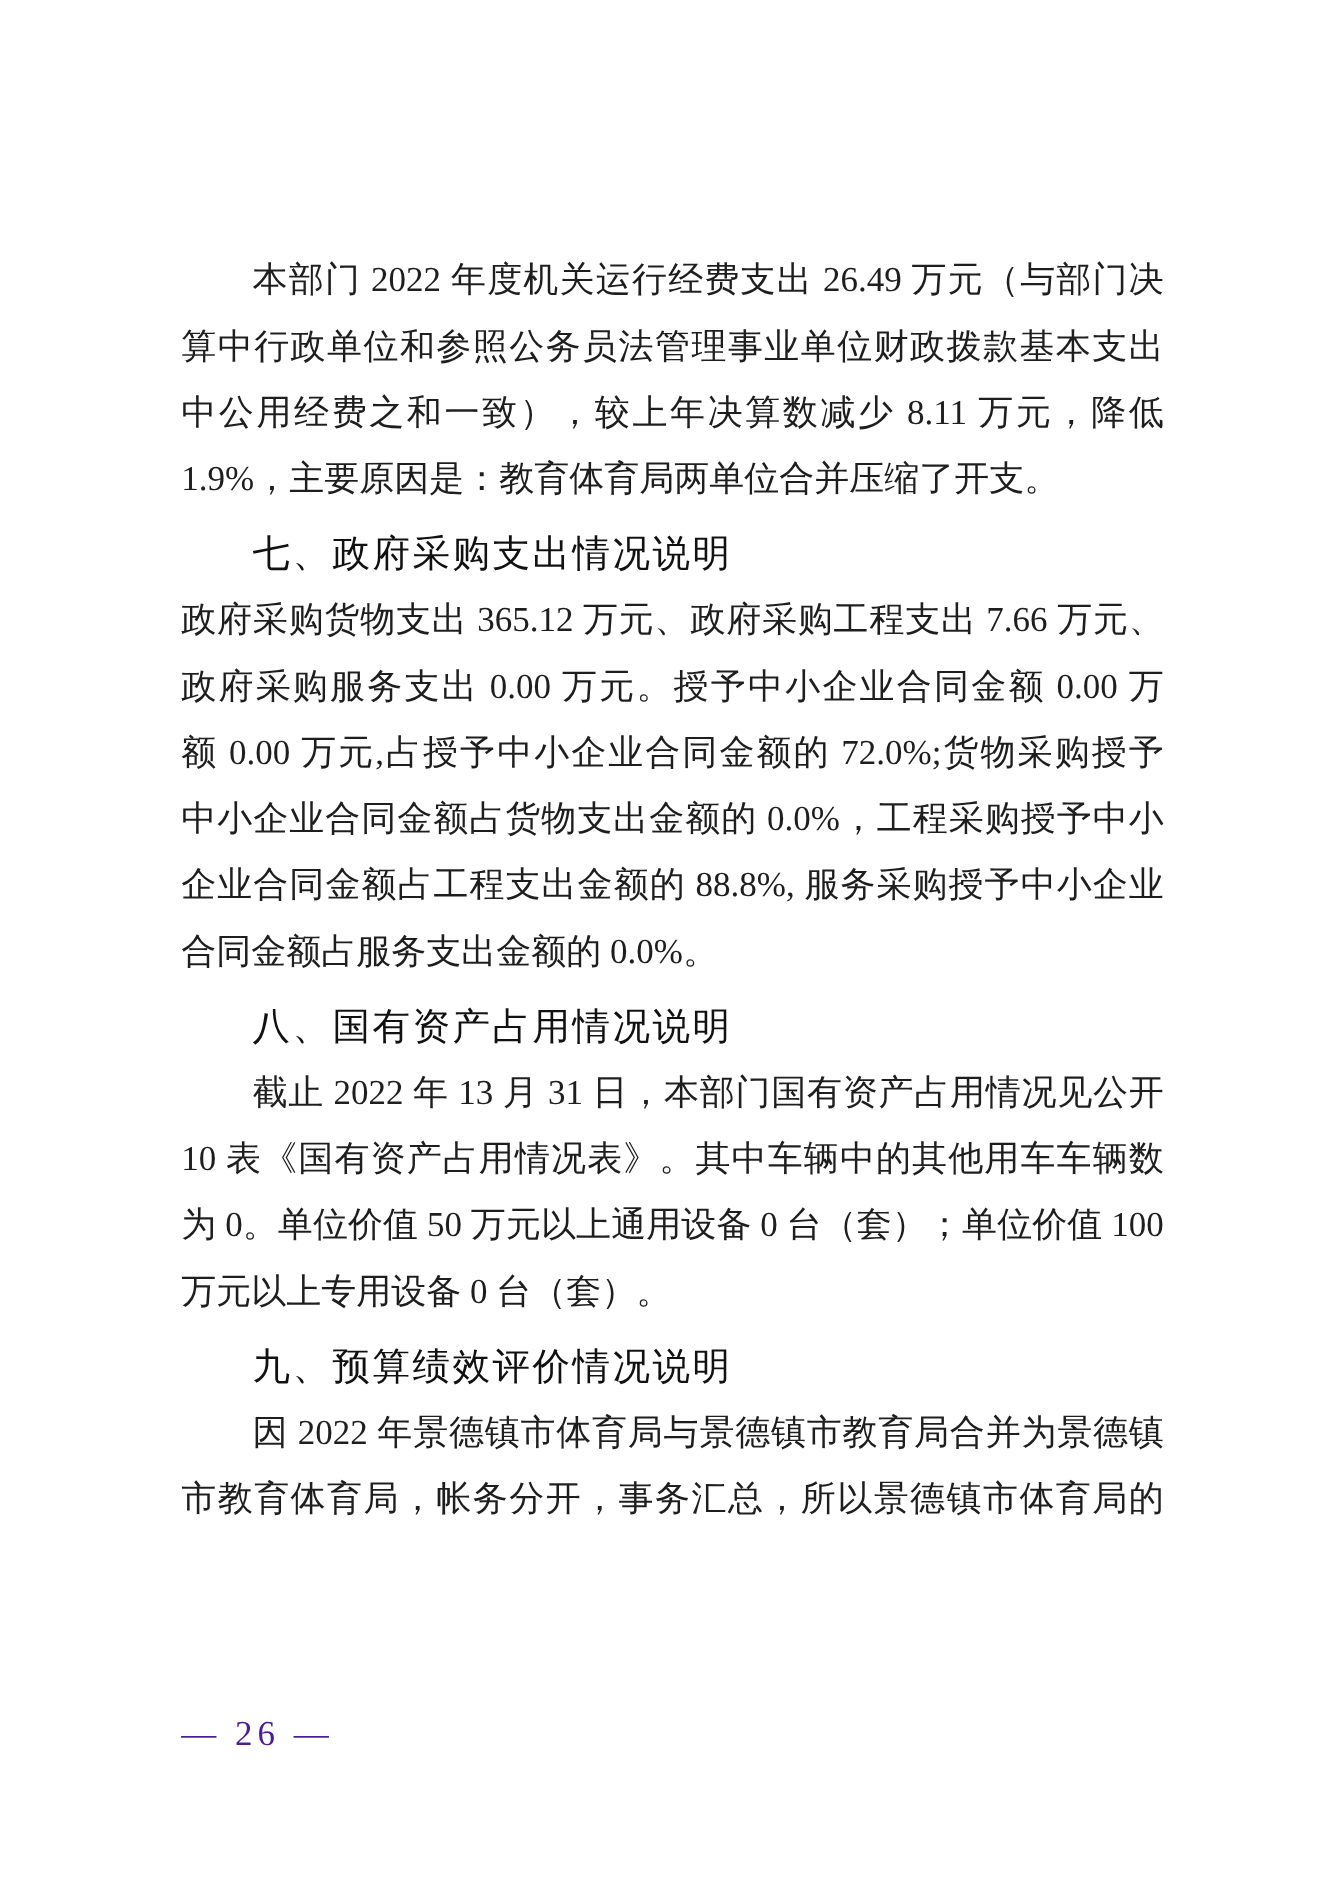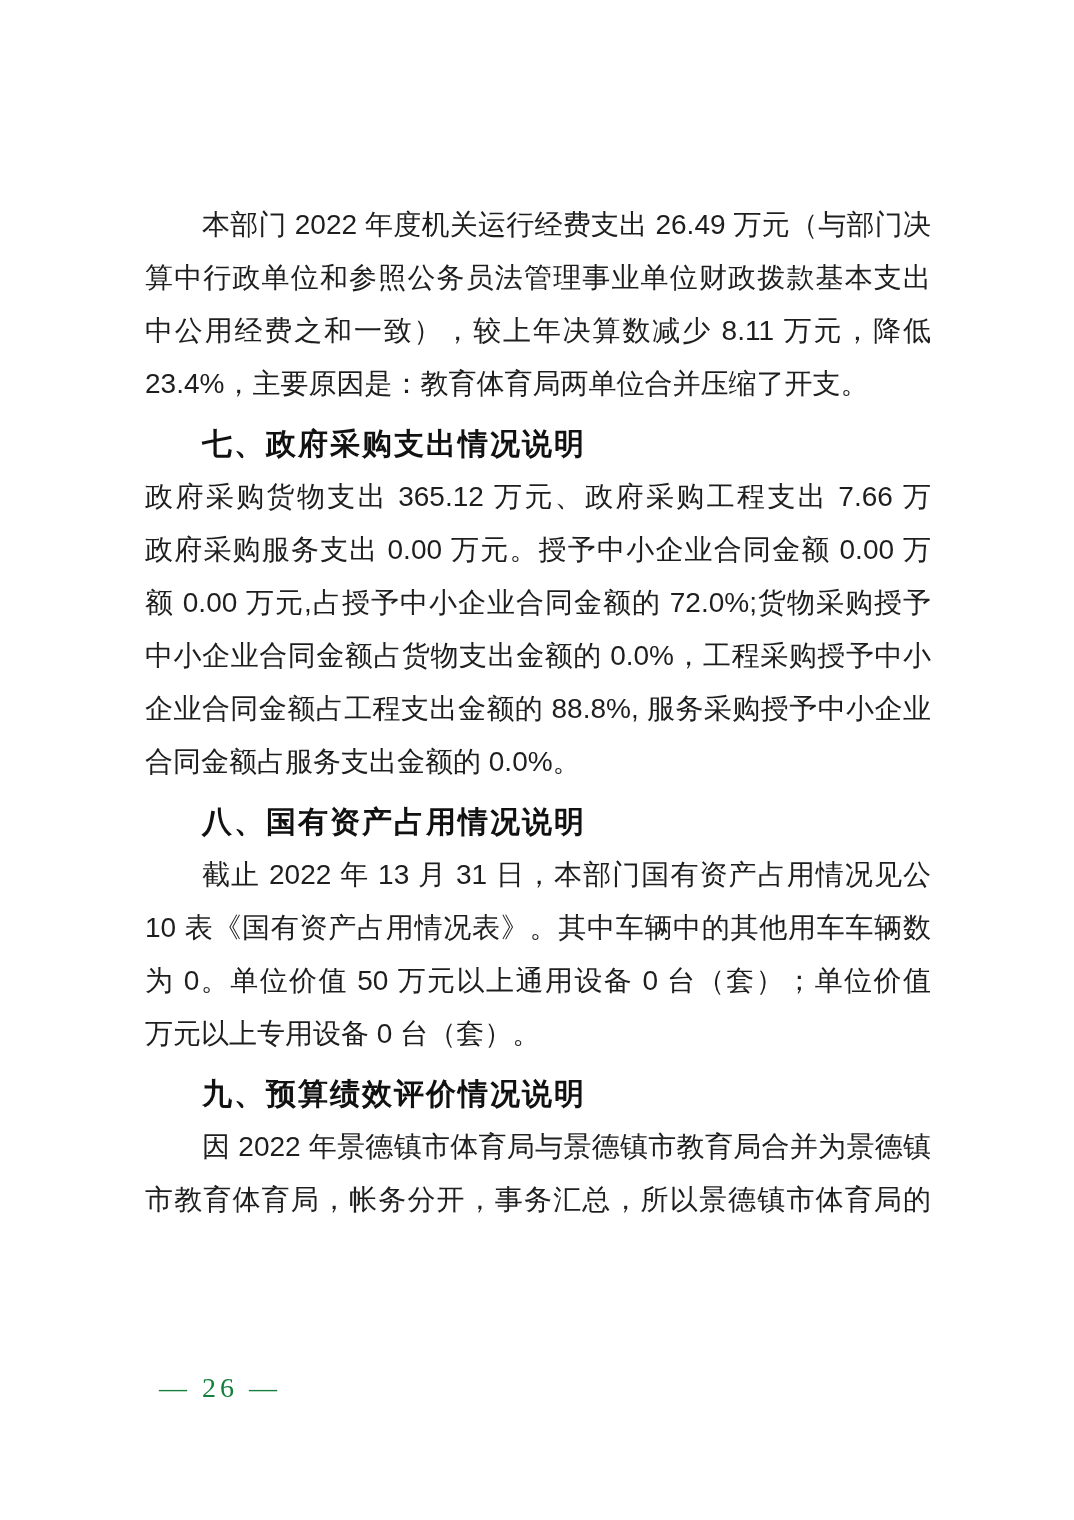--- a/index.html
+++ b/index.html
@@ -10,63 +10,63 @@
     background: #ffffff;
     overflow: hidden;
   }
   .content {
     position: absolute;
     left: 145px;
     top: 198px;
     width: 786px;
   }
   .line {
-    font-family: Liberation Sans, sans-serif;
+    font-family: Liberation Serif, serif;
     font-size: 28px;
     color: #1e1e1e;
     height: 53px;
     line-height: 53px;
     overflow: hidden;
     text-align: justify;
     text-align-last: justify;
     text-justify: inter-character;
   }
   .line.indent { padding-left: 57px; }
   .line.lastline { text-align: left; text-align-last: left; }
   .heading {
     font-family: "Liberation Sans", "DejaVu Sans", sans-serif;
-    font-weight: bold;
+    font-weight: normal;
     font-size: 30px;
     color: #111111;
     height: 53px;
     line-height: 53px;
     padding-left: 57px;
     margin-top: 7px;
     overflow: hidden;
     letter-spacing: 2px;
   }
   .footer {
     position: absolute;
-    left: 159px;
+    left: 145px;
     top: 1372px;
     font-family: "Liberation Serif", "DejaVu Serif", serif;
     font-size: 28px;
-    color: #15803d;
+    color: #4c1d95;
     letter-spacing: 4px;
   }
 </style>
 </head>
 <body>
 
 <div class="page">
   <div class="content">
       <div class="line indent">本部门 2022 年度机关运行经费支出 26.49 万元（与部门决</div>
       <div class="line">算中行政单位和参照公务员法管理事业单位财政拨款基本支出</div>
       <div class="line">中公用经费之和一致），较上年决算数减少 8.11 万元，降低</div>
-      <div class="line lastline">23.4%，主要原因是：教育体育局两单位合并压缩了开支。</div>
+      <div class="line lastline">1.9%，主要原因是：教育体育局两单位合并压缩了开支。</div>
       <div class="heading">七、政府采购支出情况说明</div>
       <div class="line">政府采购货物支出 365.12 万元、政府采购工程支出 7.66 万元、</div>
       <div class="line">政府采购服务支出 0.00 万元。授予中小企业合同金额 0.00 万</div>
       <div class="line">额 0.00 万元,占授予中小企业合同金额的 72.0%;货物采购授予</div>
       <div class="line">中小企业合同金额占货物支出金额的 0.0%，工程采购授予中小</div>
       <div class="line">企业合同金额占工程支出金额的 88.8%, 服务采购授予中小企业</div>
       <div class="line lastline">合同金额占服务支出金额的 0.0%。</div>
       <div class="heading">八、国有资产占用情况说明</div>
       <div class="line indent">截止 2022 年 13 月 31 日，本部门国有资产占用情况见公开</div>
       <div class="line">10 表《国有资产占用情况表》。其中车辆中的其他用车车辆数</div>

